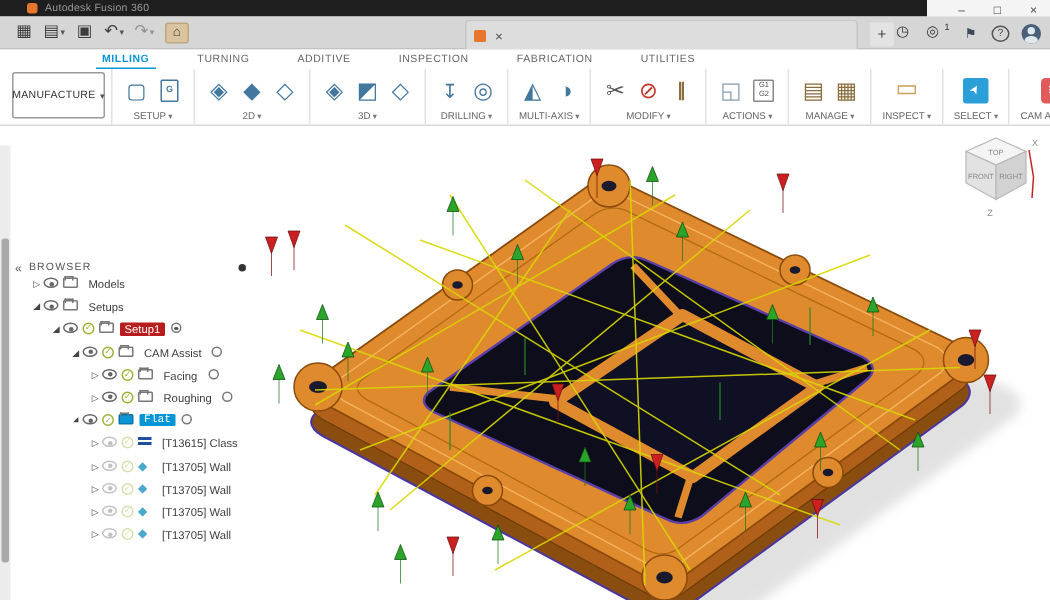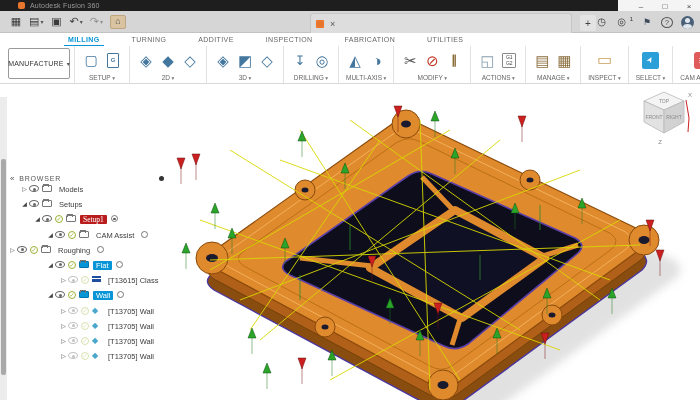--- a/index.html
+++ b/index.html
@@ -108,21 +108,21 @@
   .eye::after { content:""; position:absolute; left:3px; top:1.5px; width:3px; height:3px; border-radius:50%; background:#666; }
   .chk { width:8px; height:8px; border:1px solid #9ab234; border-radius:50%; color:#9ab234; font-size:6px; line-height:7px; text-align:center; margin-right:3px; flex:none; }
   .dim { opacity:.4; }
   .fold { width:10px; height:7px; border:1px solid #777; border-radius:1px; position:relative; margin-right:4px; flex:none; background:rgba(255,255,255,.6); }
   .fold::before { content:""; position:absolute; left:0; top:-2px; width:4px; height:2px; border:1px solid #777; border-bottom:none; }
   .fold.blue { background:#0696d7; border-color:#0475a8; }
   .op-flat { width:9px; height:7px; margin-right:4px; flex:none; background:repeating-linear-gradient(180deg,#1f4e9e 0 2px,transparent 2px 3.5px); }
   .op-wall { width:9px; margin-right:4px; flex:none; color:#4aa8cc; font-size:8px; line-height:1; }
   .op-wall::before { content:"◆"; }
   .tlabel { padding:0 3px; }
-  .chip-dark { background:#b91c1c; color:#fff; border-radius:1px;font-family:Liberation Serif, serif; }
+  .chip-dark { background:#b91c1c; color:#fff; border-radius:1px; }
   .chip-blue { background:#0696d7; color:#fff; border-radius:1px; }
   .circ { width:7px; height:7px; border:1px solid #777; border-radius:50%; margin-left:4px; flex:none; position:relative; }
   .circ.sel::after { content:""; position:absolute; left:1.5px; top:1.5px; width:2.5px; height:2.5px; background:#555; border-radius:50%; }
 
   
   .viewcube { position:absolute; right:6px; top:4px; width:58px; height:62px; }
   .viewcube text { font-size:5px; fill:#8a8a8a; text-anchor:middle; font-family:"Liberation Sans",sans-serif; }
   .viewcube .axis { font-size:6px; }
 </style>
 </head>
@@ -535,51 +535,51 @@
             <span class="circ sel"></span>
           </div>
           <div class="trow" style="padding-left: 38px;">
             <span class="arr">◢</span>
             <span class="eye"></span>
             <span class="chk">✓</span>
             <span class="fold"></span>
             <span class="tlabel">CAM Assist</span>
             <span class="circ"></span>
           </div>
-          <div class="trow" style="">
+          <div class="trow" style="padding-left: 51px;">
+            <span class="arr">▷</span>
+            <span class="eye"></span>
+            <span class="chk">✓</span>
+            <span class="fold"></span>
+            <span class="tlabel">Facing</span>
+            <span class="circ"></span>
+          </div>
+          <div class="trow" style="padding-left: 51px;">
             <span class="arr">▷</span>
             <span class="eye"></span>
             <span class="chk">✓</span>
             <span class="fold"></span>
             <span class="tlabel">Roughing</span>
             <span class="circ"></span>
           </div>
-          <div class="trow" style="padding-left: 38px;">
+          <div class="trow" style="padding-left: 38px; font-family: Liberation Mono, monospace;">
             <span class="arr">◢</span>
             <span class="eye"></span>
             <span class="chk">✓</span>
             <span class="fold blue"></span>
             <span class="tlabel chip-blue">Flat</span>
             <span class="circ"></span>
           </div>
           <div class="trow" style="padding-left: 51px;">
             <span class="arr">▷</span>
             <span class="eye dim"></span>
             <span class="chk dim">✓</span>
             <span class="op-flat"></span>
             <span class="tlabel">[T13615] Class</span>
           </div>
-          <div class="trow" style="padding-left: 38px;">
-            <span class="arr">◢</span>
-            <span class="eye"></span>
-            <span class="chk">✓</span>
-            <span class="fold blue"></span>
-            <span class="tlabel chip-blue">Wall</span>
-            <span class="circ"></span>
-          </div>
           <div class="trow" style="padding-left: 51px;">
             <span class="arr">▷</span>
             <span class="eye dim"></span>
             <span class="chk dim">✓</span>
             <span class="op-wall"></span>
             <span class="tlabel">[T13705] Wall</span>
           </div>
           <div class="trow" style="padding-left: 51px;">
             <span class="arr">▷</span>
             <span class="eye dim"></span>

